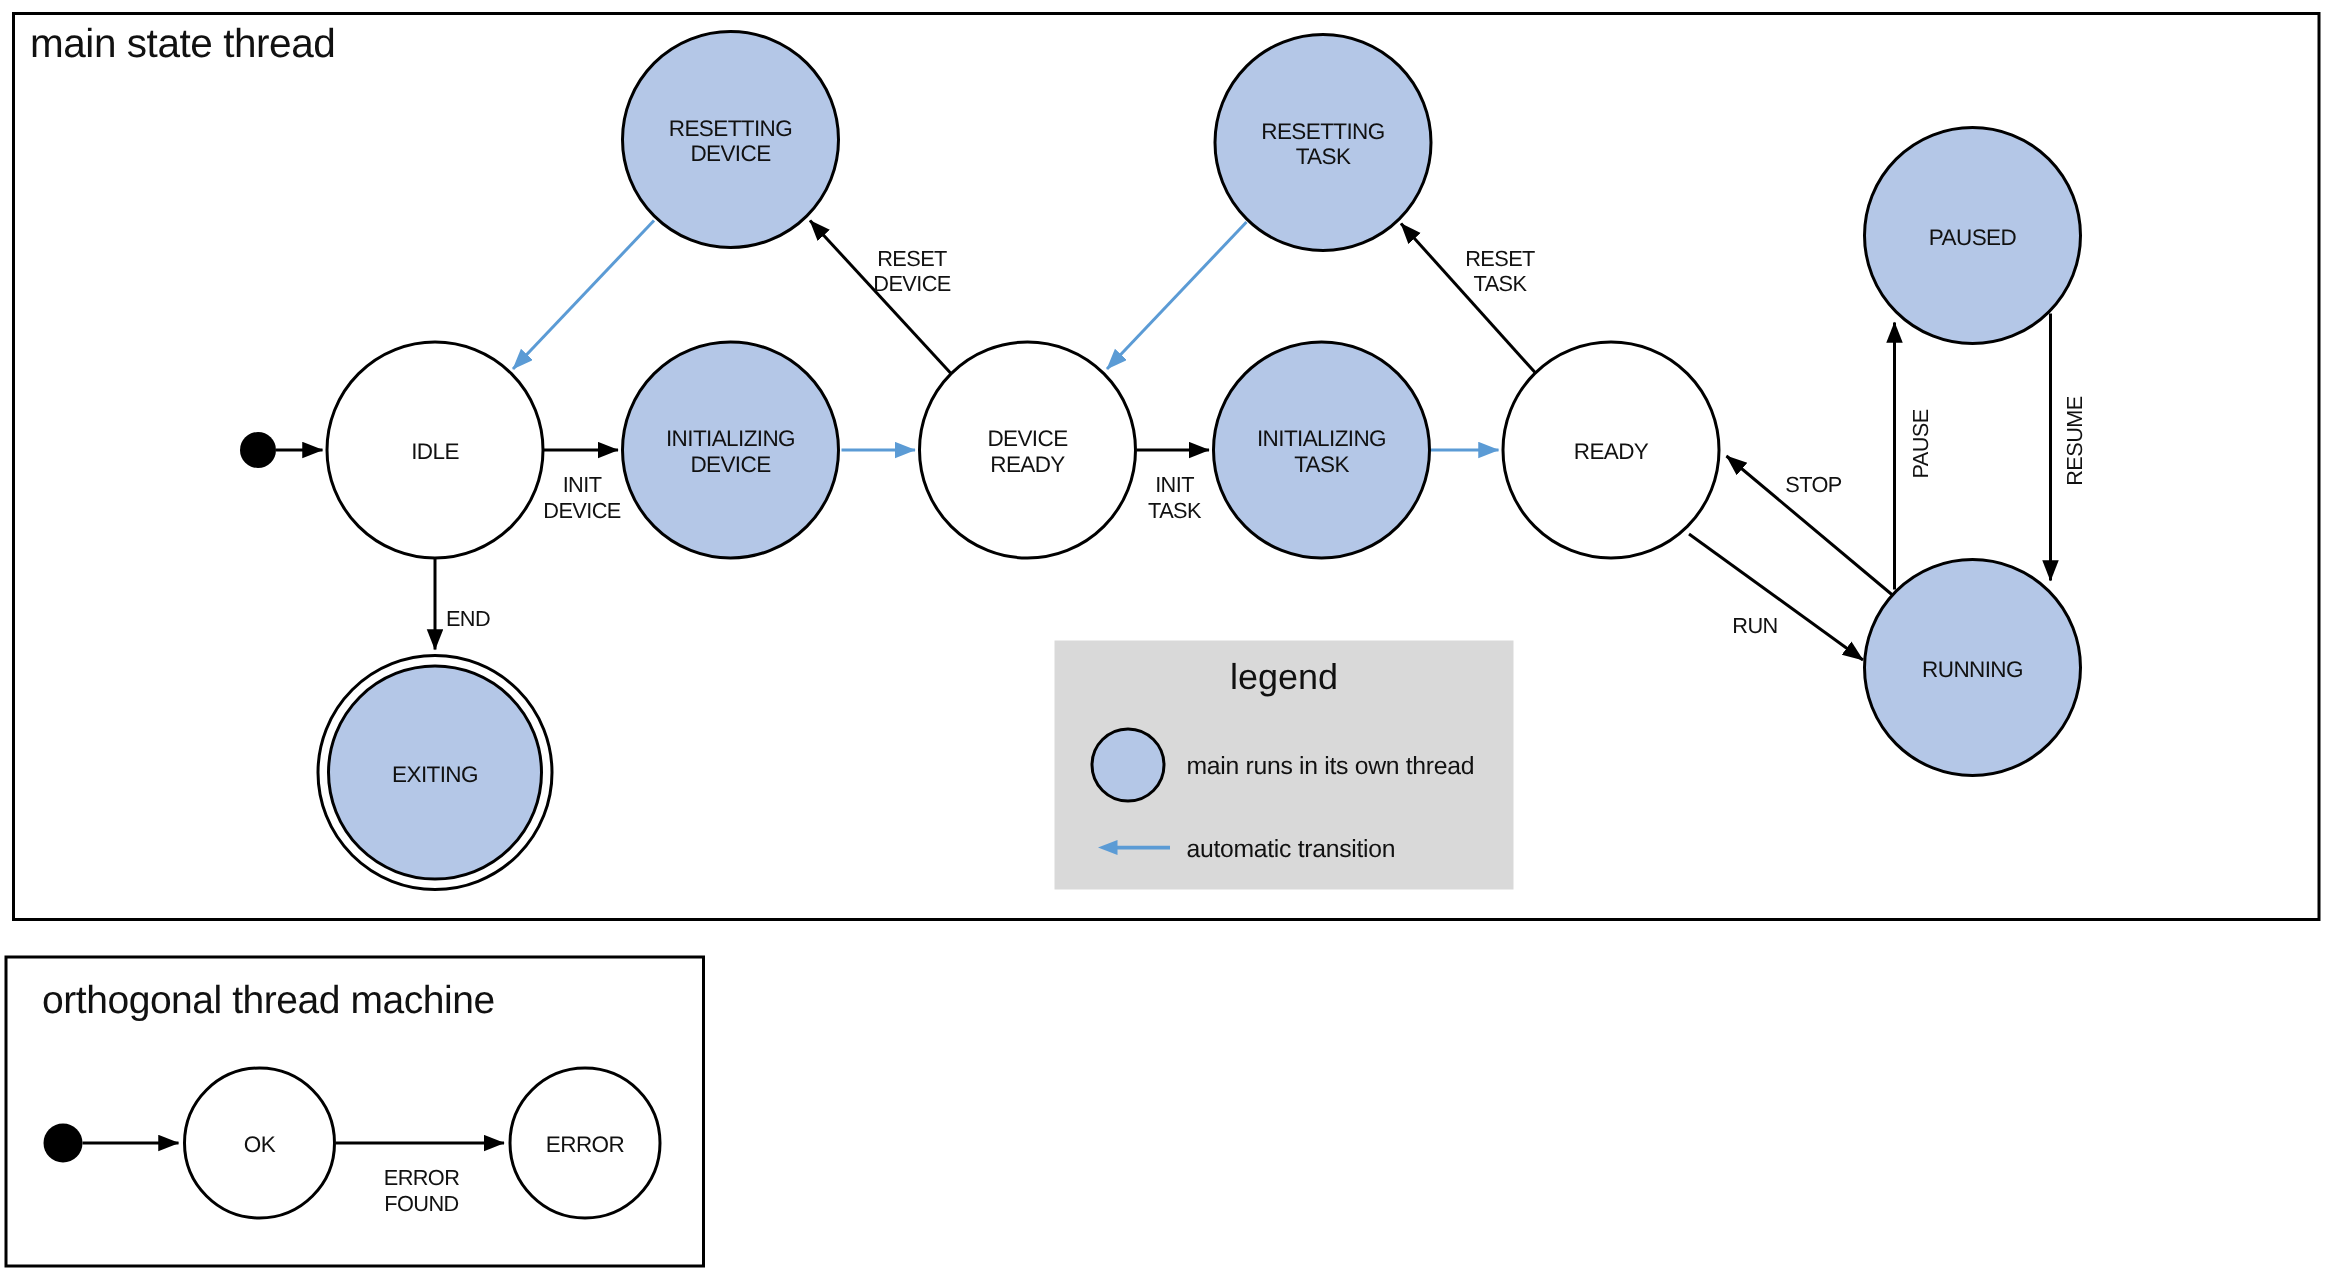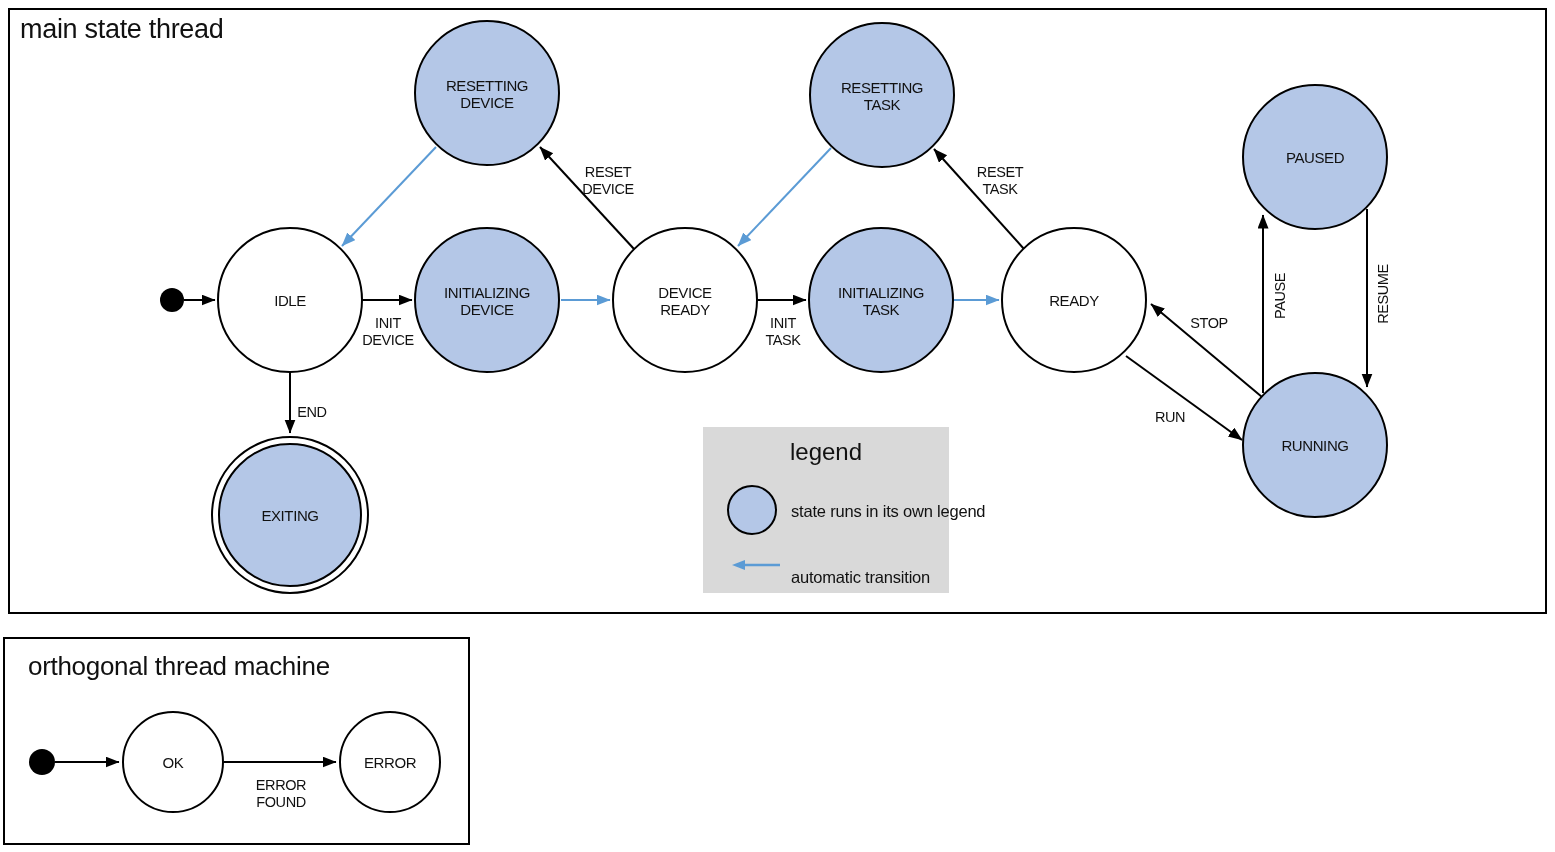--- a/index.html
+++ b/index.html
@@ -33,21 +33,21 @@
     font-family: "Liberation Sans", sans-serif;
     font-size: 14.5px;
     font-weight: 500;
     letter-spacing: -0.4px;
     fill: #111111;
   }
   .legend {
     position: absolute;
     left: 703px;
     top: 427px;
-    width: 246px;
+    width: 306px;
     height: 166px;
     background: var(--legend-bg, #d9d9d9);
   }
   .legend-title {
     text-align: center;
     padding-top: 11px;
     font-size: 24px;
     font-weight: 500;
     color: #111111;
   }
@@ -65,21 +65,21 @@
   .legend-label {
     position: absolute;
     left: 88px;
     font-size: 16.5px;
     letter-spacing: -0.2px;
     color: #111111;
     white-space: nowrap;
   }
   .legend-label { top: auto; }
   .legend-thread-label { top: 75px; }
-  .legend-auto-label { top: 141px; }
+  .legend-auto-label { top: 130px; }
   .legend-arrow { position: absolute; left: 29px; top: 131px; }
   .legend-arrow line { stroke: var(--auto-arrow, #5b9bd5); stroke-width: 2.5; }
   .legend-arrow polygon { fill: var(--auto-arrow, #5b9bd5); }
 </style>
 </head>
 <body>
 
 <div id="stage">
 
   <svg id="diagram" width="1555" height="852" viewBox="0 0 1555 852">
@@ -148,21 +148,21 @@
       <circle cx="42" cy="762" r="13" fill="#000000"></circle>
     </svg>
 
   <div class="panel-title" id="main-title">main state thread</div>
 
   <div class="panel-title" id="ortho-title">orthogonal thread machine</div>
 
   <div class="legend">
     <div class="legend-title">legend</div>
     <span class="legend-circle"></span>
-    <span class="legend-label legend-thread-label">state runs in its own legend</span>
+    <span class="legend-label legend-thread-label">main runs in its own thread</span>
     <svg class="legend-arrow" width="50" height="14">
       <line x1="48" y1="7" x2="11" y2="7"></line>
       <polygon points="0,7 13,2 13,12"></polygon>
     </svg>
     <span class="legend-label legend-auto-label">automatic transition</span>
   </div>
 
 </div>
 
 </body></html>

